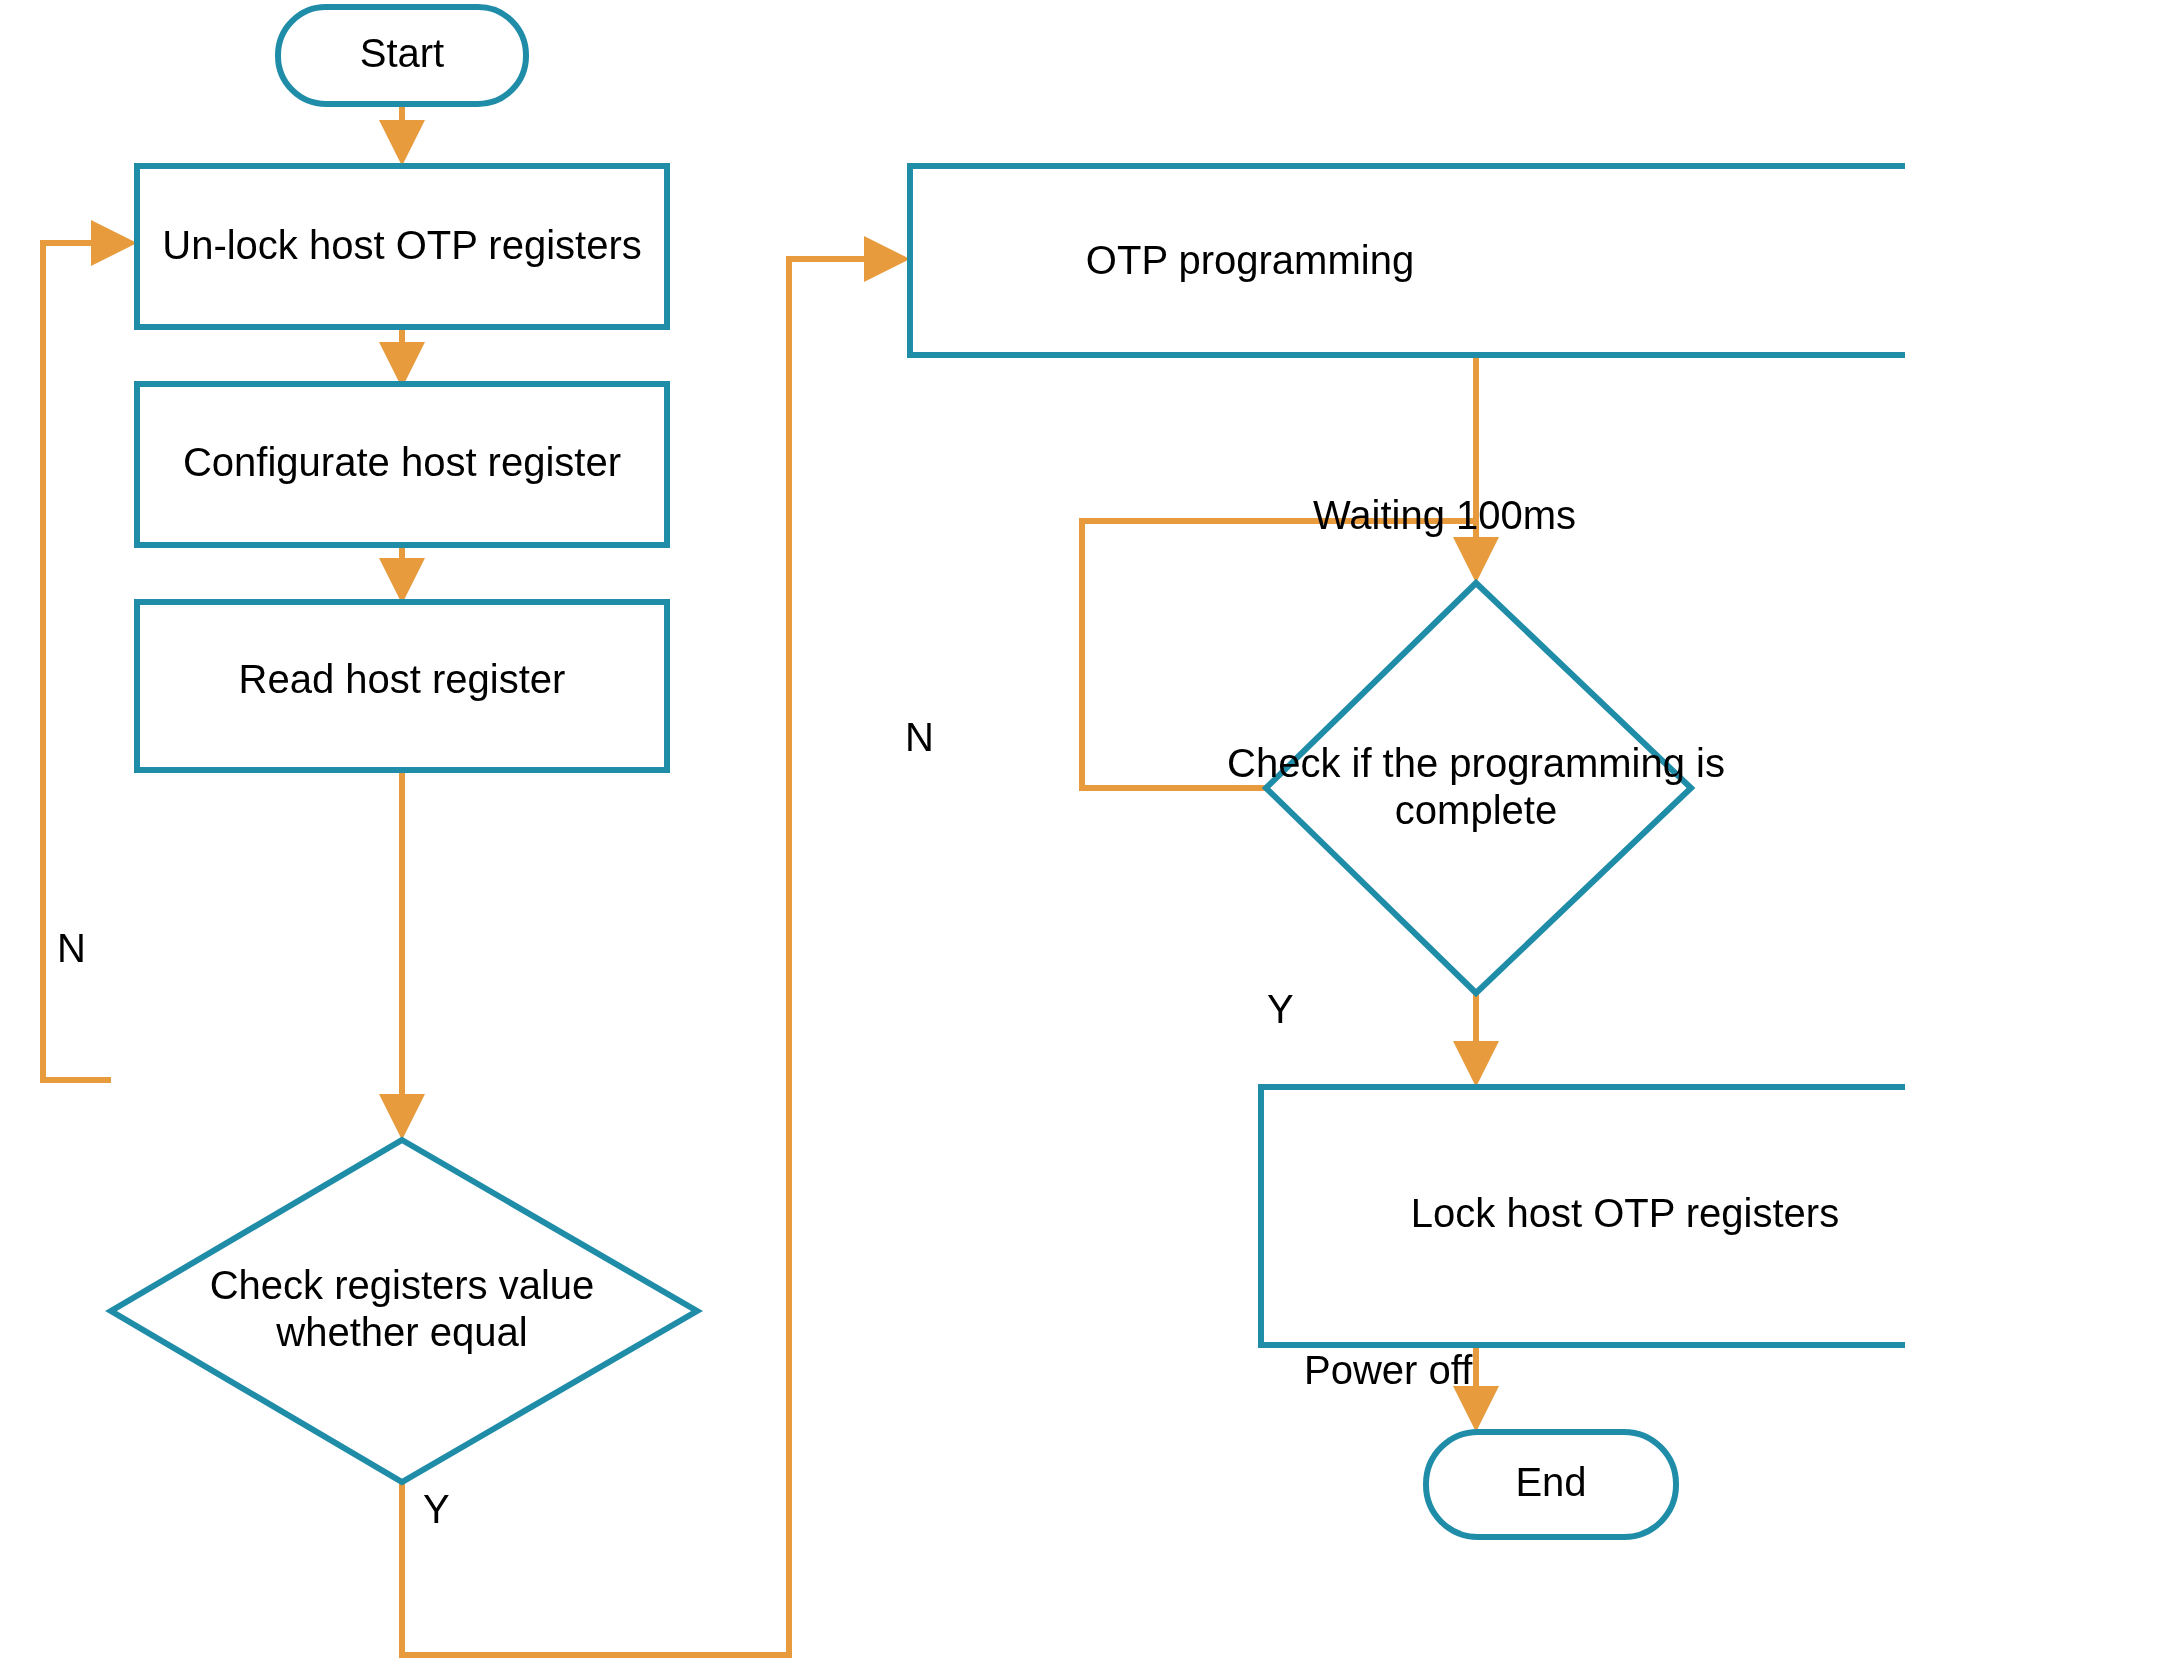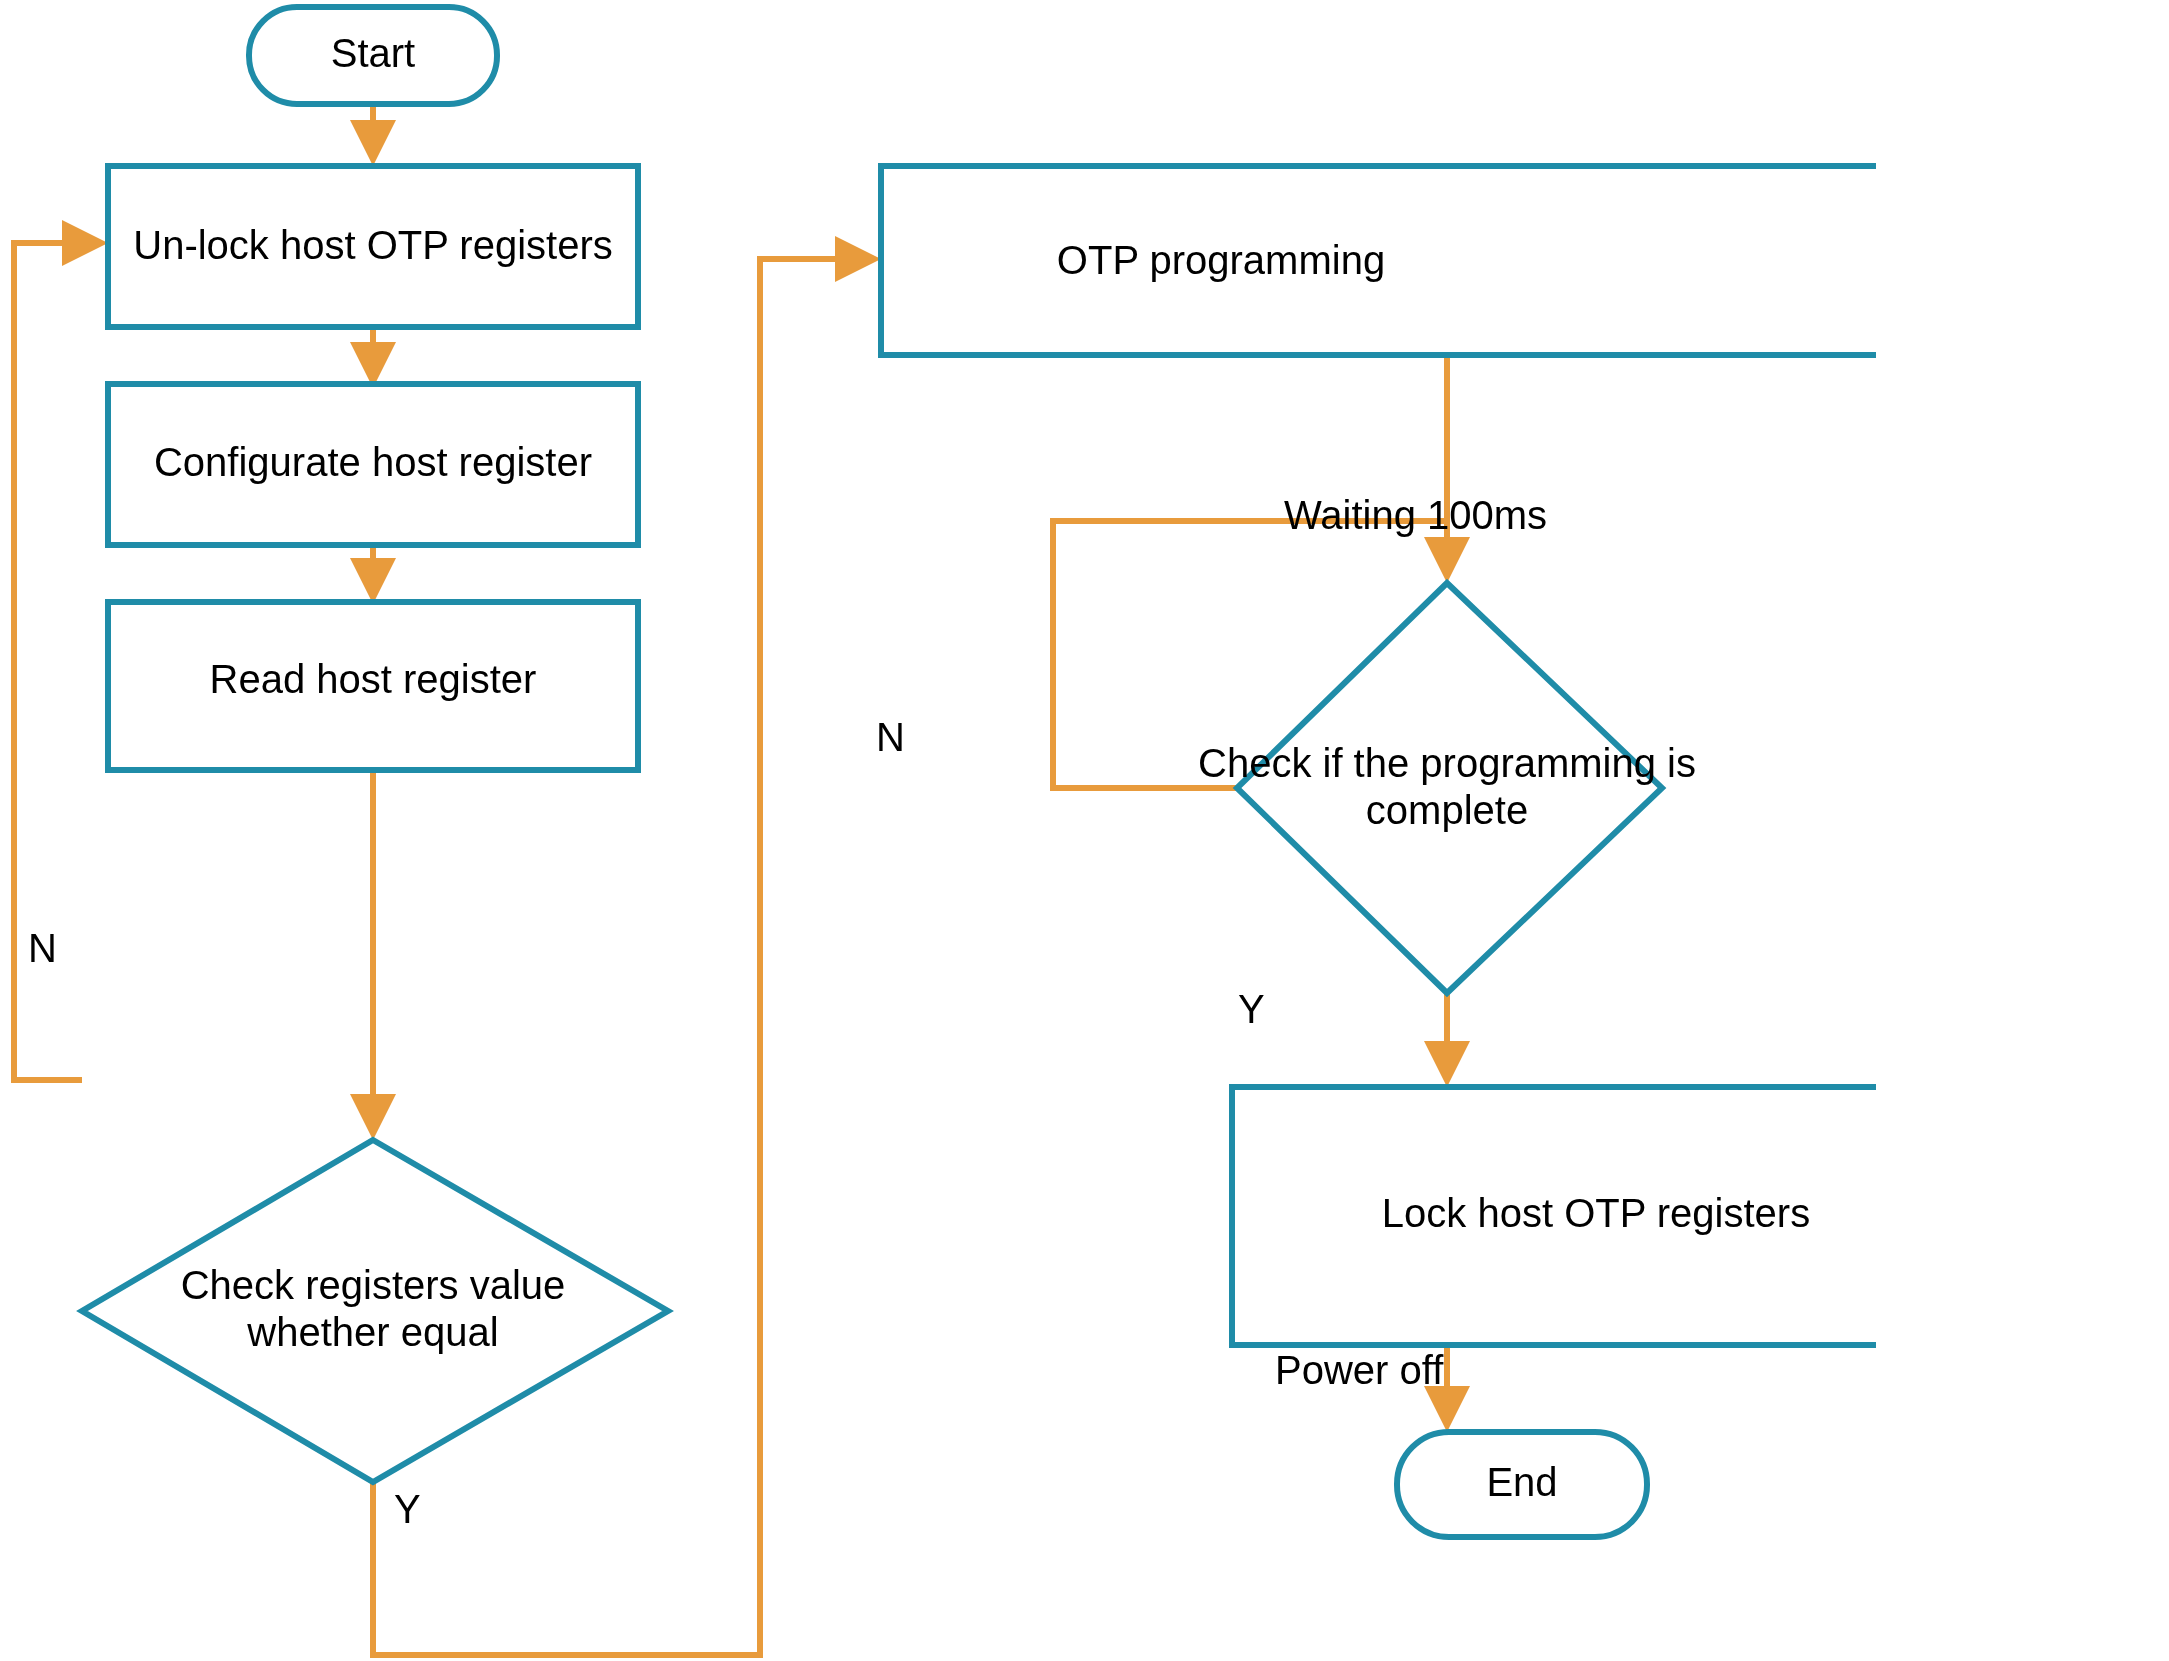--- a/index.html
+++ b/index.html
@@ -6,20 +6,21 @@
     margin: 0;
     padding: 0;
     background: #ffffff;
   }
   #canvas-wrap {
     position: relative;
     width: 1876px;
     height: 1661px;
     background: #ffffff;
     overflow: hidden;
+    margin-left: 29px;
   }
   svg#flowchart {
     display: block;
     width: 2169px;
     height: 1661px;
   }
   .node-shape {
     fill: #ffffff;
     stroke: #1f8ca8;
     stroke-width: 6;

